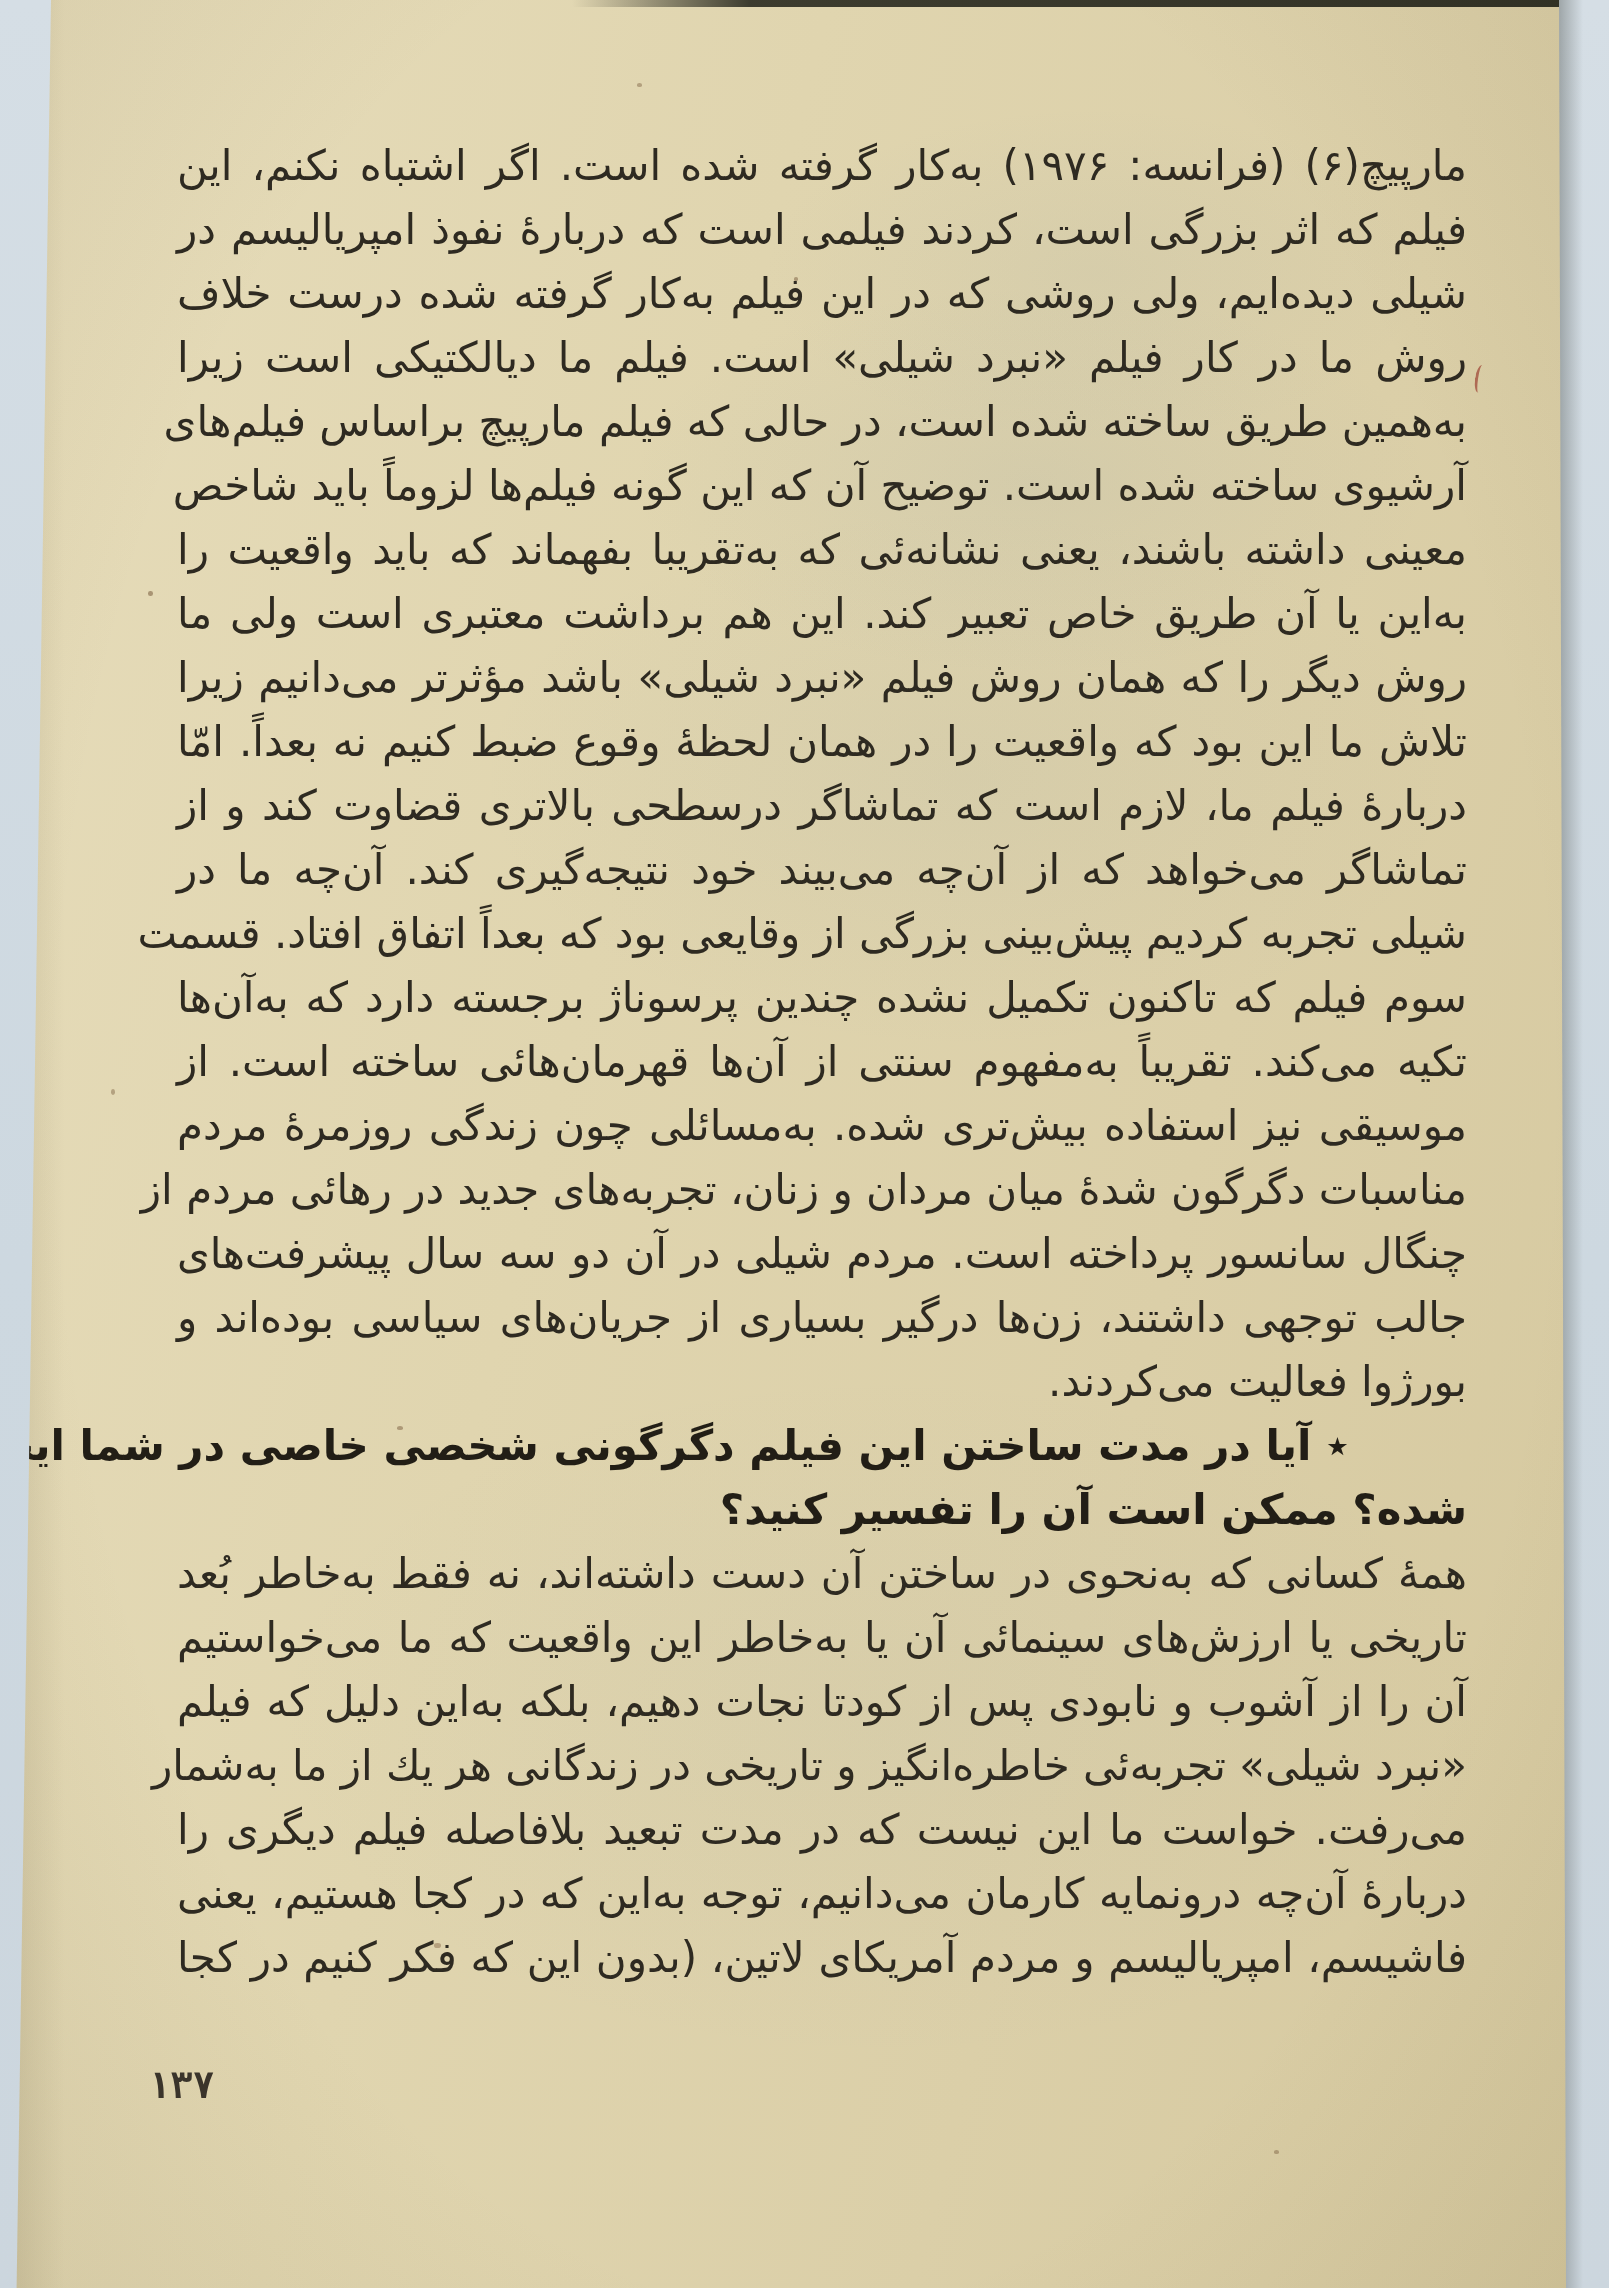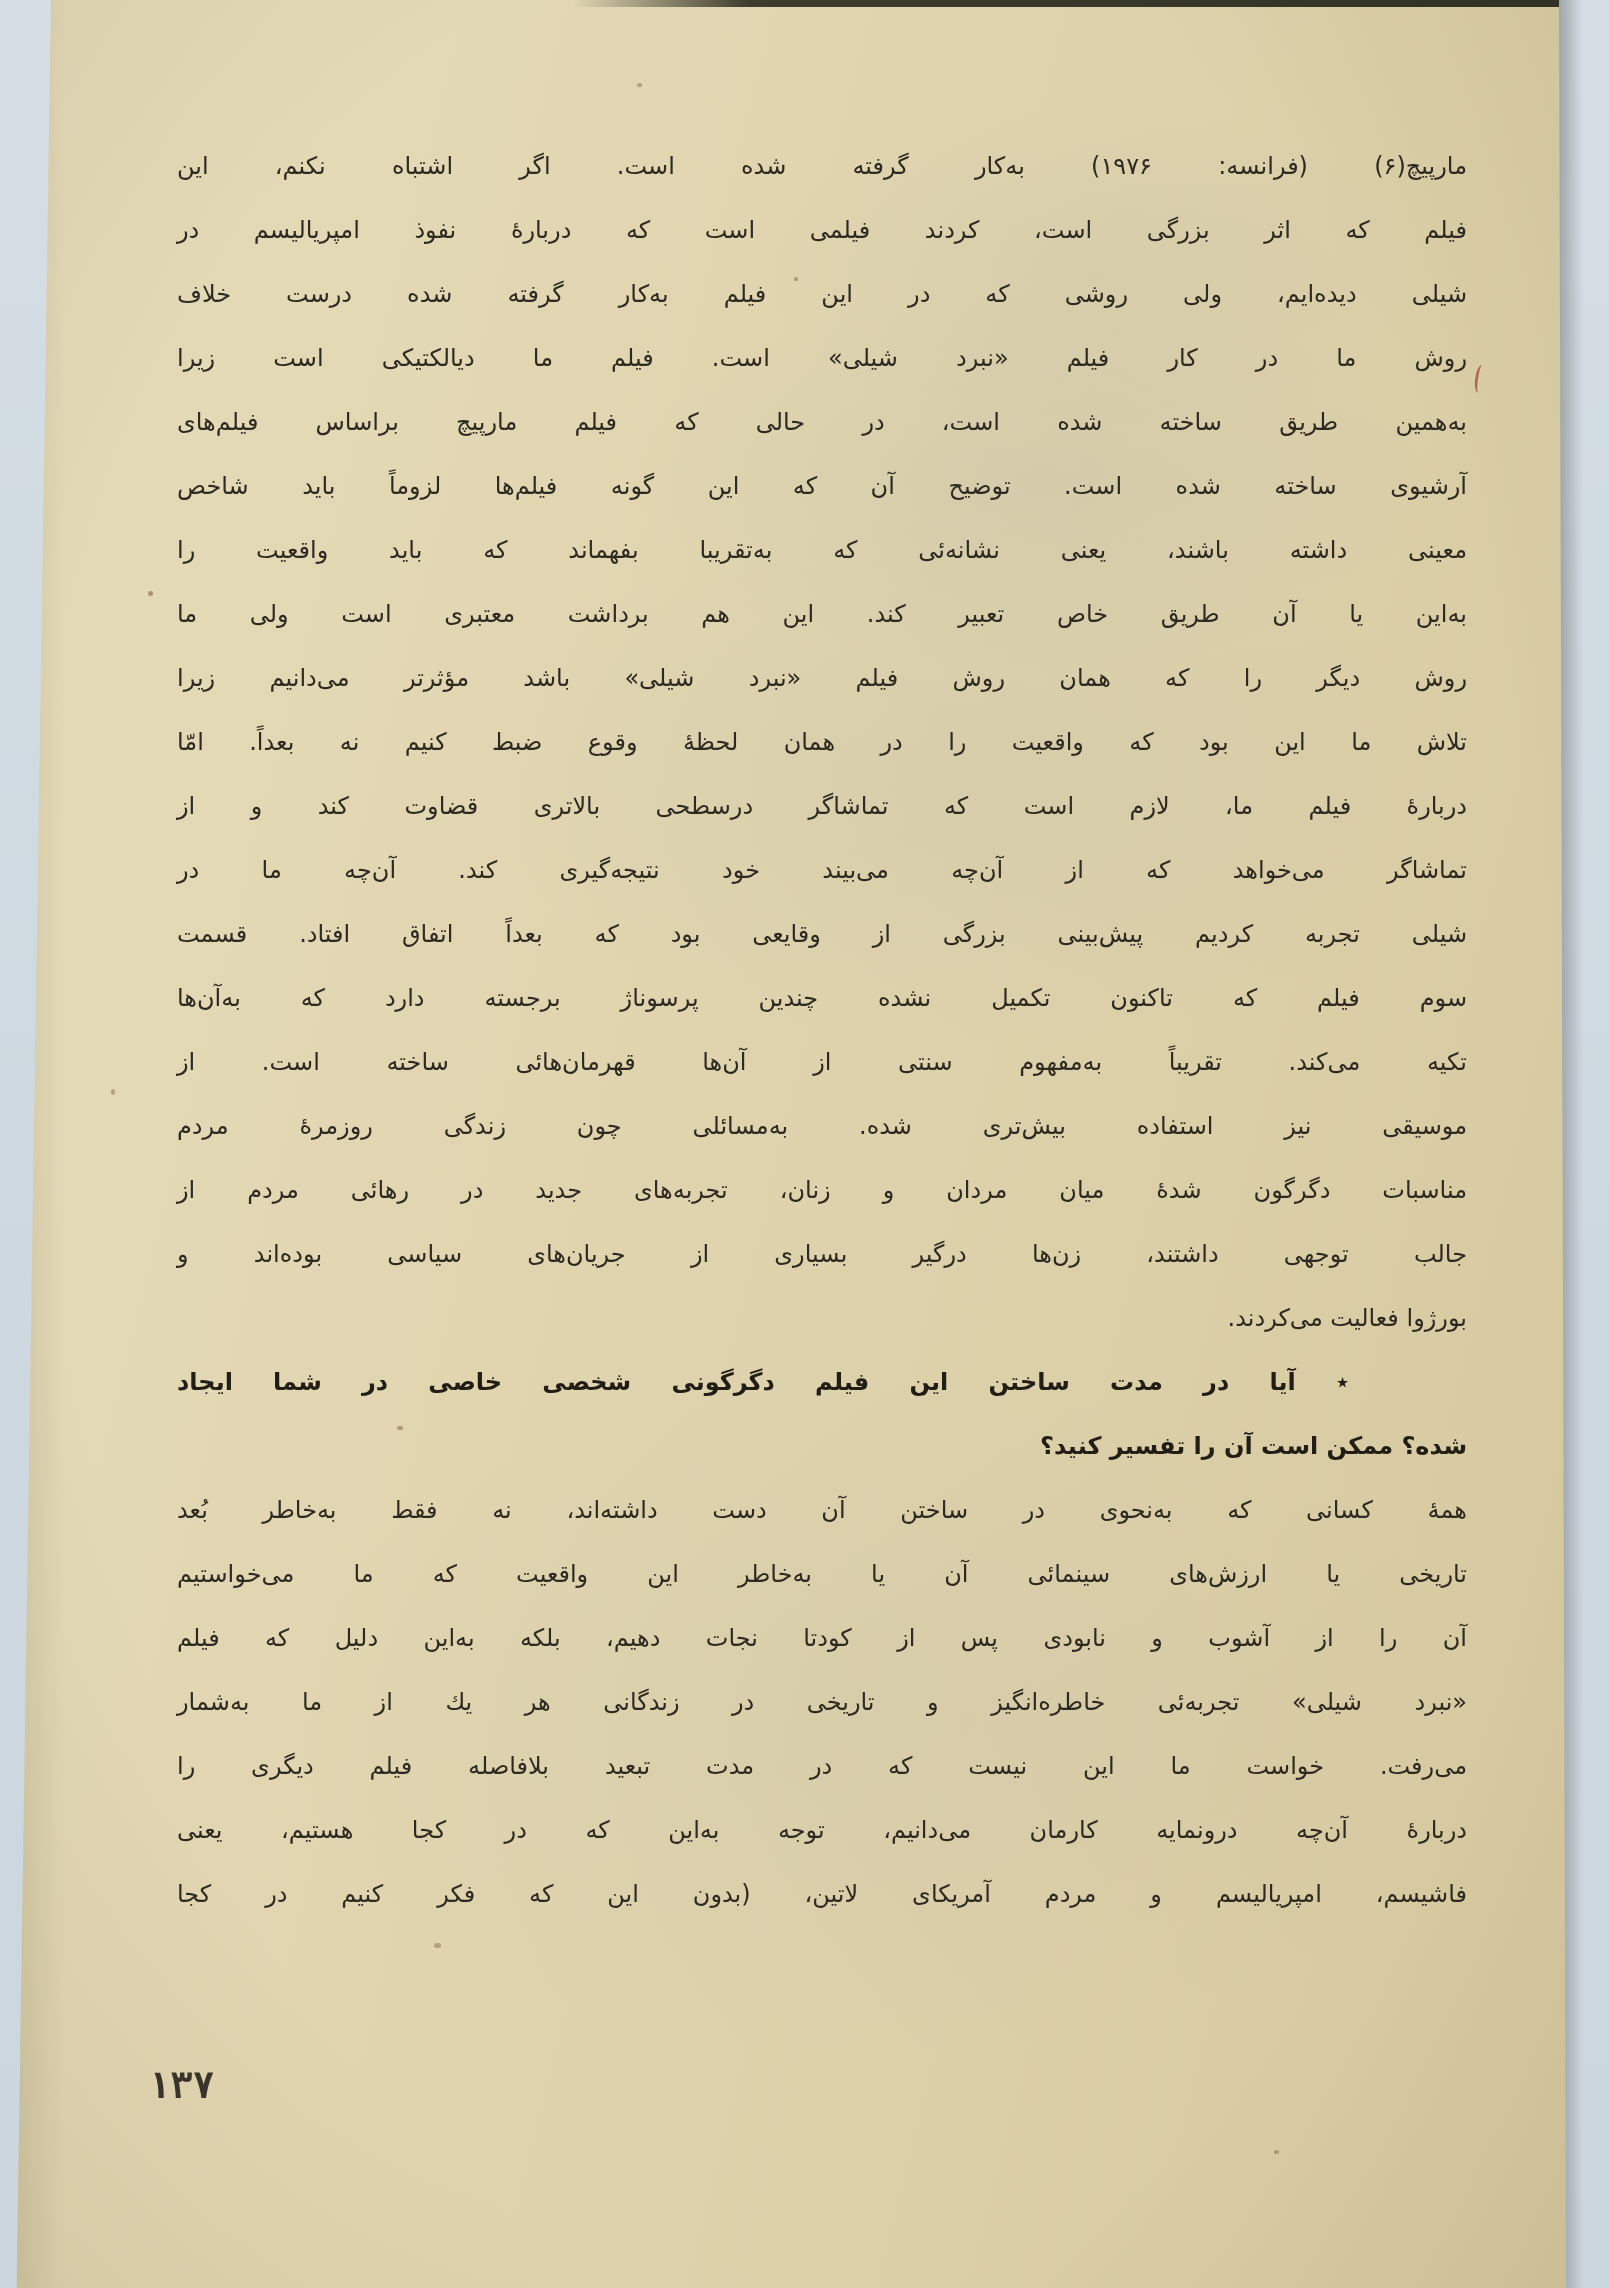--- a/index.html
+++ b/index.html
@@ -30,21 +30,21 @@
   }
   .left-edge-shade{
     position:absolute;top:0;bottom:0;left:0;width:65px;
     background:linear-gradient(90deg,rgba(100,90,60,.18),rgba(100,90,60,0));
   }
   
   .text-block{
     position:absolute;top:134px;left:177px;width:1290px;
     direction:rtl;
     color:#2e2a21;
-    font-size:24px;
+    font-size:42px;
     line-height:64px;
   }
   .line{
     height:64px;
     text-align:justify;
     text-align-last:justify;
     white-space:nowrap;
     overflow:visible;
   }
   .line.end{text-align-last:right;}
@@ -88,20 +88,21 @@
       <div class="line">به‌این یا آن طریق خاص تعبیر کند. این هم برداشت معتبری است ولی ما</div>
       <div class="line">روش دیگر را که همان روش فیلم «نبرد شیلی» باشد مؤثرتر می‌دانیم زیرا</div>
       <div class="line">تلاش ما این بود که واقعیت را در همان لحظهٔ وقوع ضبط کنیم نه بعداً. امّا</div>
       <div class="line">دربارهٔ فیلم ما، لازم است که تماشاگر درسطحی بالاتری قضاوت کند و از</div>
       <div class="line">تماشاگر می‌خواهد که از آن‌چه می‌بیند خود نتیجه‌گیری کند. آن‌چه ما در</div>
       <div class="line">شیلی تجربه کردیم پیش‌بینی بزرگی از وقایعی بود که بعداً اتفاق افتاد. قسمت</div>
       <div class="line">سوم فیلم که تاکنون تکمیل نشده چندین پرسوناژ برجسته دارد که به‌آن‌ها</div>
       <div class="line">تکیه می‌کند. تقریباً به‌مفهوم سنتی از آن‌ها قهرمان‌هائی ساخته است. از</div>
       <div class="line">موسیقی نیز استفاده بیش‌تری شده. به‌مسائلی چون زندگی روزمرهٔ مردم</div>
       <div class="line">مناسبات دگرگون شدهٔ میان مردان و زنان، تجربه‌های جدید در رهائی مردم از</div>
+      <div class="line">چنگال سانسور پرداخته است. مردم شیلی در آن دو سه سال پیشرفت‌های</div>
       <div class="line">جالب توجهی داشتند، زن‌ها درگیر بسیاری از جریان‌های سیاسی بوده‌اند و</div>
       <div class="line end">بورژوا فعالیت می‌کردند.</div>
       <div class="line bold indent">٭ آیا در مدت ساختن این فیلم دگرگونی شخصی خاصی در شما ایجاد</div>
       <div class="line bold end">شده؟ ممکن است آن را تفسیر کنید؟</div>
       <div class="line">همهٔ کسانی که به‌نحوی در ساختن آن دست داشته‌اند، نه فقط به‌خاطر بُعد</div>
       <div class="line">تاریخی یا ارزش‌های سینمائی آن یا به‌خاطر این واقعیت که ما می‌خواستیم</div>
       <div class="line">آن را از آشوب و نابودی پس از کودتا نجات دهیم، بلکه به‌این دلیل که فیلم</div>
       <div class="line">«نبرد شیلی» تجربه‌ئی خاطره‌انگیز و تاریخی در زندگانی هر یك از ما به‌شمار</div>
       <div class="line">می‌رفت. خواست ما این نیست که در مدت تبعید بلافاصله فیلم دیگری را</div>
       <div class="line">دربارهٔ آن‌چه درونمایه کارمان می‌دانیم، توجه به‌این که در کجا هستیم، یعنی</div>

